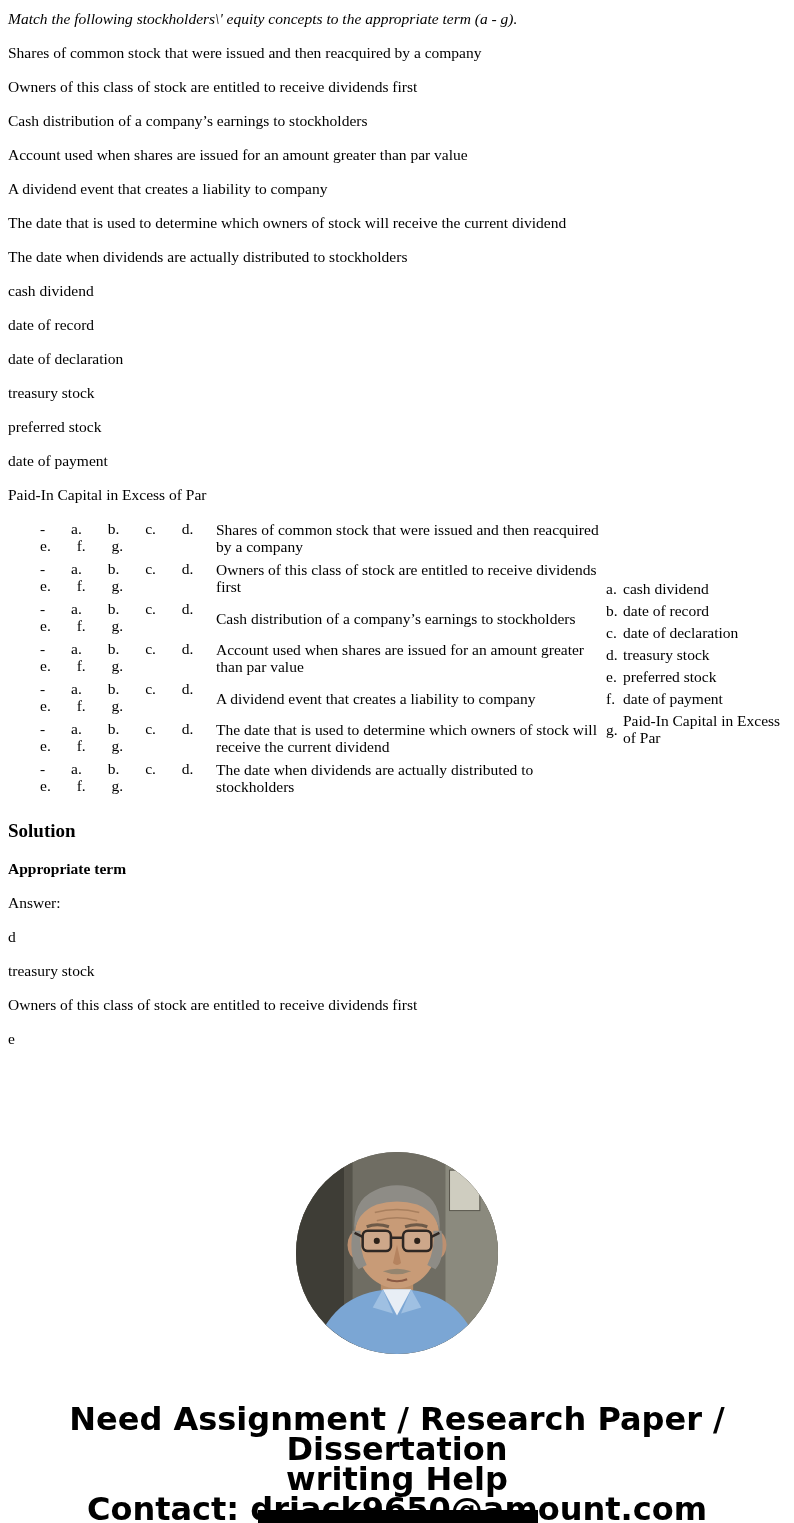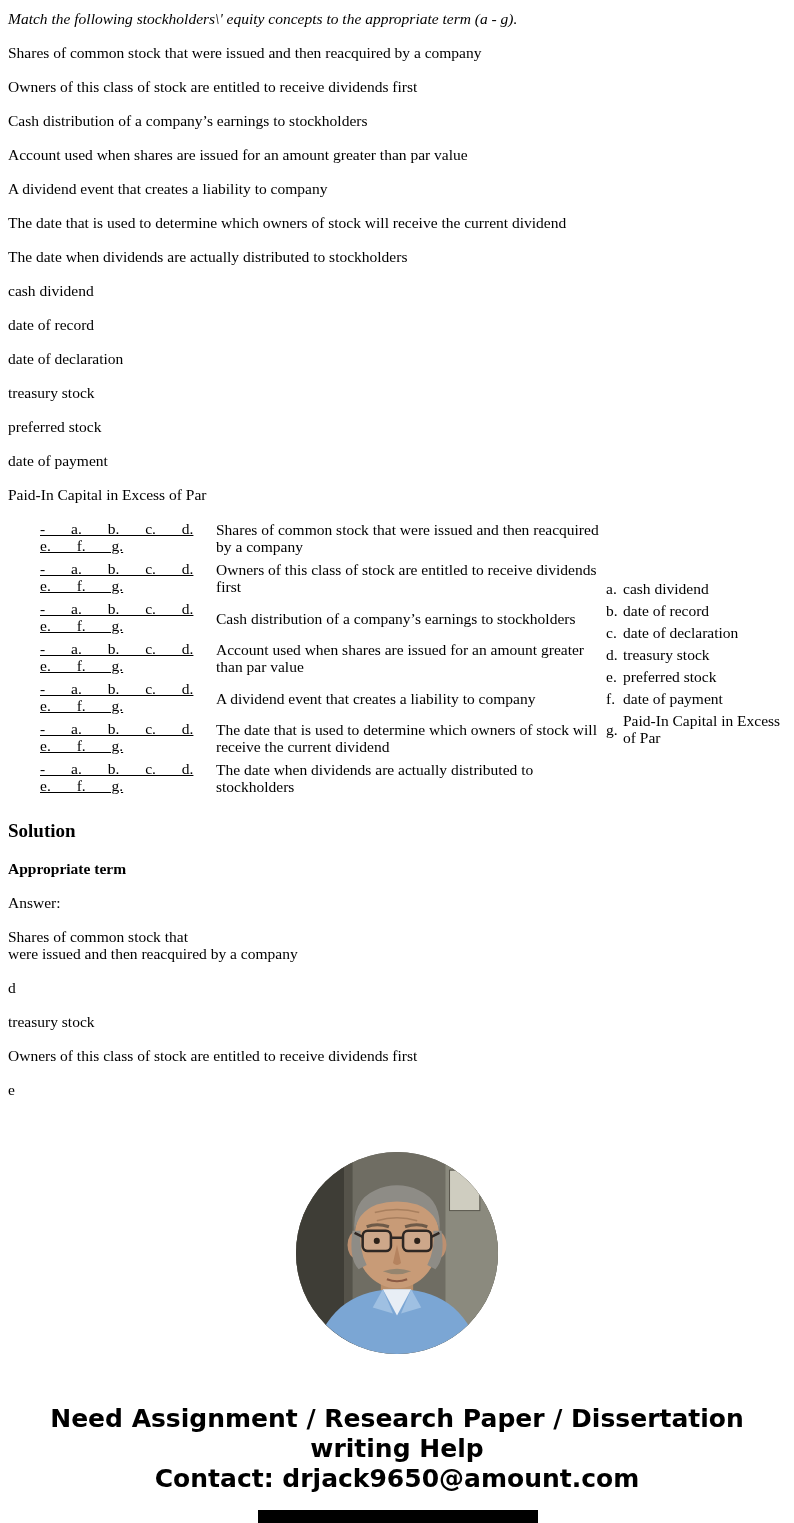--- a/index.html
+++ b/index.html
@@ -11,38 +11,38 @@
   }
   .content { padding:10px 8px 0; }
   .para { margin:0 0 17px; }
   .intro { font-style:italic; }
   .bold { font-weight:bold; }
   .preline { white-space:pre-line; }
 
   .match-section { display:flex; align-items:flex-start; margin-top:6px; }
   .match-rows { width:598px; padding-left:32px; box-sizing:border-box; flex-shrink:0; }
   .match-row { display:flex; min-height:36px; margin-bottom:4px; }
-  .match-options { width:176px; flex-shrink:0;text-decoration:underline; }
+  .match-options { width:176px; flex-shrink:0; }
   .opt-line { word-spacing:22px; }
   .match-question { flex:1; display:flex; align-items:center; }
 
   .match-legend { margin-top:60px; width:184px; }
   .legend-item { display:flex; align-items:center; margin-bottom:5px; }
   .legend-key { width:17px; flex-shrink:0; }
   .legend-label { flex:1; }
 
   .solution-heading { font-size:19px; line-height:17px; margin:22px 0 21px; font-weight:bold; }
 
   .photo { position:absolute; top:1152px; left:296px; width:202px; height:202px;
            border-radius:50%; overflow:hidden; background:#6f6d63; }
   .photo svg { display:block; width:100%; height:100%; }
 
   .footer { position:absolute; top:1404px; left:0; width:794px; text-align:center;
             font-family:"DejaVu Sans","Liberation Sans",sans-serif; font-weight:bold;
-            font-size:25px; line-height:30px; color:#000; }
+            font-size:32px; line-height:30px; color:#000; }
   .footer-heading { white-space:pre-line; }
 
   .bottom-bar { position:absolute; top:1510px; left:258px; width:280px; height:13px; background:#000; }
 </style>
 </head>
 <body>
 
 <div class="content">
 
   <p class="para intro">Match the following stockholders\' equity concepts to the appropriate term (a - g).</p>
@@ -166,22 +166,20 @@
       <div class="legend-item">
         <span class="legend-key">g.</span>
         <span class="legend-label">Paid-In Capital in Excess of Par</span>
       </div>
     </div>
   </div>
 
   <h2 class="solution-heading">Solution</h2>
   <p class="para bold">Appropriate term</p>
   <p class="para">Answer:</p>
-  <p class="para preline">Shares of common stock that
-were issued and then reacquired by a company</p>
   <p class="para">d</p>
   <p class="para">treasury stock</p>
   <p class="para">Owners of this class of stock are entitled to receive dividends first</p>
   <p class="para">e</p>
 
 </div>
 
 <div class="photo">
   <svg viewBox="0 0 200 200">
     <rect width="200" height="200" fill="#6f6d63"></rect>

